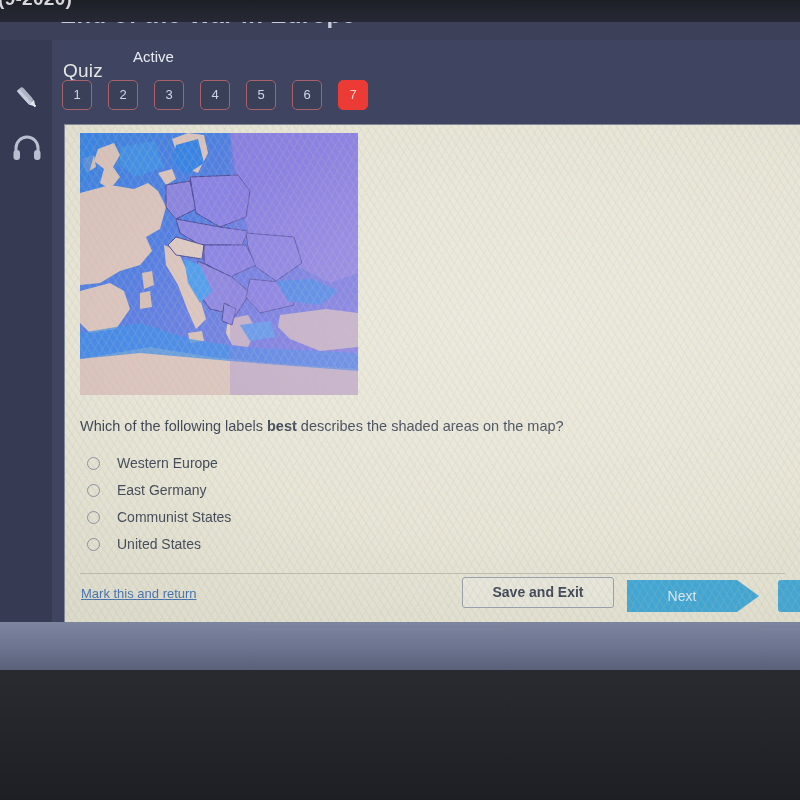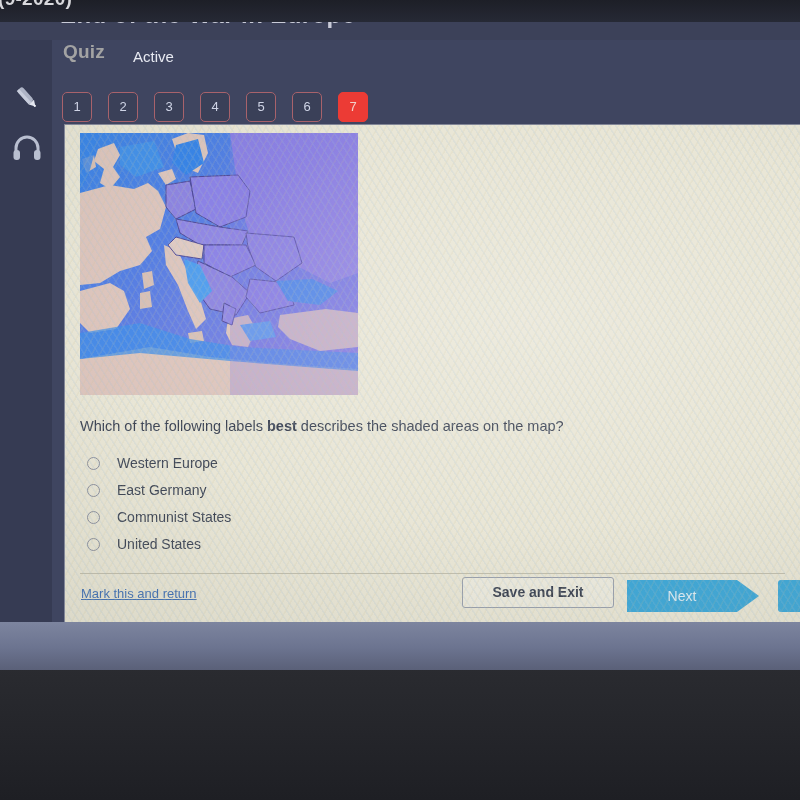--- a/index.html
+++ b/index.html
@@ -63,28 +63,28 @@
   #icon-pencil { top:40px; }
   #icon-head   { top:90px; }
   .rail-icon svg { display:block; width:36px; height:36px; }
 
   
   #quiz-head {
     position:absolute; left:52px; top:40px; width:748px; height:82px;
     background:#3f4560;
   }
   #lbl-quiz {
-    position:absolute; left:11px; top:1px;
-    font-size:19px; font-weight:700; color:#a3a3a3; letter-spacing:.2px;
+    position:absolute; left:11px; top:20px;
+    font-size:19px; font-weight:400; color:#e5e5e5; letter-spacing:.2px;
   }
   #lbl-active {
     position:absolute; left:81px; top:8px;
     font-size:15px; font-weight:400; color:#e8eaf2;
   }
-  #qnums { position:absolute; left:10px; top:40px;margin-top:12px; }
+  #qnums { position:absolute; left:10px; top:40px; }
   .qnum {
     display:inline-block; width:30px; height:30px; margin-right:16px;
     border:1.6px solid #a8626b; border-radius:5px;
     background:#3a4058;
     color:#cfd4e6; font-size:13px; line-height:27px; text-align:center;
     vertical-align:top;
   }
   .qnum.current {
     background:#ec3b35; border-color:#ec3b35; color:#f2cfc9;
   }

